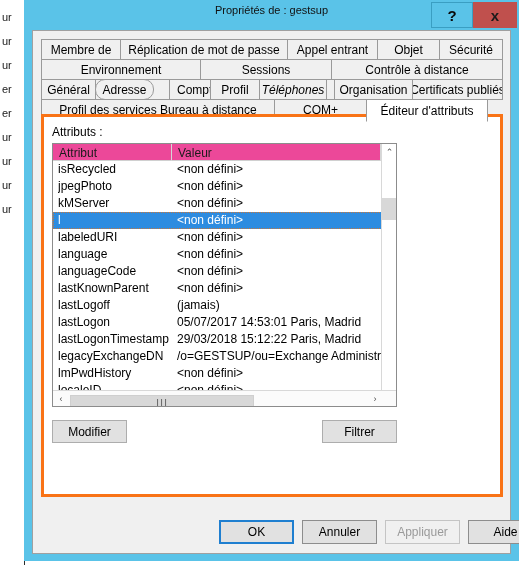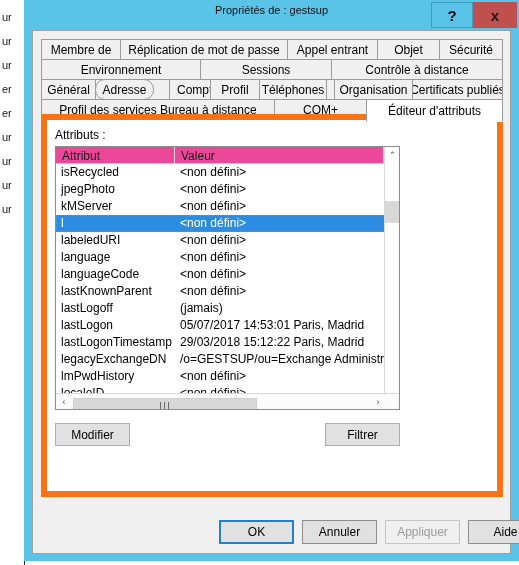--- a/index.html
+++ b/index.html
@@ -69,21 +69,21 @@
     overflow:hidden;
   }
   .tab.active{
     background:#ffffff;border-bottom:1px solid #ffffff;
     height:23px;z-index:5;
   }
 
   
   .page{
     position:absolute;left:8px;top:83px;width:462px;height:383px;
-    background:#ffffff;border:6px solid #f97316;
+    background:#ffffff;border:3px solid #f97316;
     box-sizing:border-box;
   }
   .lbl-attributs{
     position:absolute;left:8px;top:8px;font-size:12px;color:#000;
   }
 
   
   .listview{
     position:absolute;left:8px;top:26px;width:345px;height:264px;
     border:1px solid #8c8c8c;background:#fff;
@@ -219,28 +219,28 @@
         <div class="tabrow" style="top:20px" id="tabrow2">
             <div class="tab" style="left: 0px; width: 160px;">Environnement</div>
             <div class="tab" style="left: 159px; width: 132px;">Sessions</div>
             <div class="tab" style="left: 290px; width: 172px;">Contrôle à distance</div>
           </div>
         <div class="tabrow" style="top:40px" id="tabrow3">
             <div class="tab" style="left: 0px; width: 55px;">Général</div>
             <div class="tab" style="left: 54px; width: 59px; border-radius: 10px;">Adresse</div>
             <div class="tab" style="left: 112px; width: 58px; margin-left: 16px;">Compte</div>
             <div class="tab" style="left: 169px; width: 50px;">Profil</div>
-            <div class="tab" style="left: 218px; width: 68px;">Téléphones</div>
+            <div class="tab" style="left: 218px; width: 68px; font-style: italic;">Téléphones</div>
             <div class="tab" style="left: 293px; width: 79px;">Organisation</div>
             <div class="tab" style="left: 371px; width: 91px;">Certificats publiés</div>
           </div>
         <div class="tabrow" style="top:60px" id="tabrow4">
             <div class="tab" style="left: 0px; width: 234px;">Profil des services Bureau à distance</div>
             <div class="tab" style="left: 233px; width: 93px;">COM+</div>
-            <div class="tab active" style="left: 325px; width: 137px;">Éditeur d'attributs</div>
+            <div class="tab active" style="left: 325px; width: 122px;">Éditeur d'attributs</div>
           </div>
       </div>
 
       <div class="page">
 
         <div class="lbl-attributs">Attributs :</div>
 
         <div class="listview">
 
           <div class="lv-header" id="lvheader">

